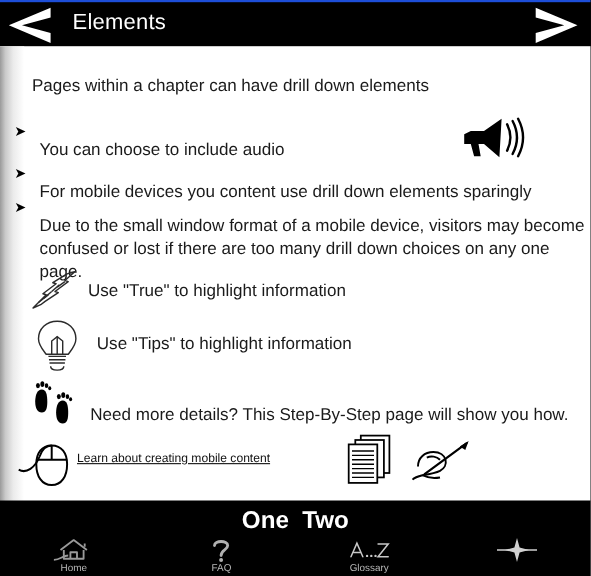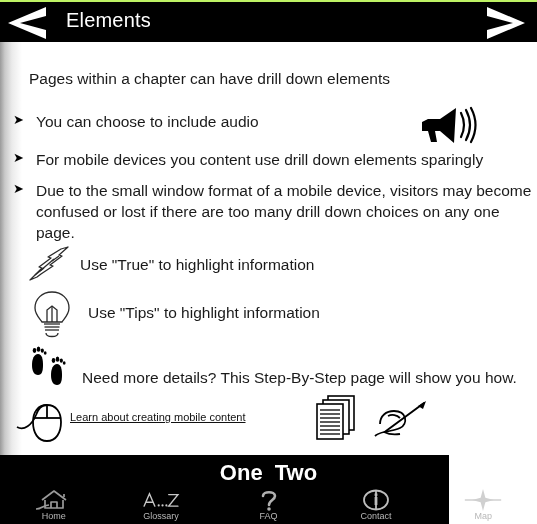--- a/index.html
+++ b/index.html
@@ -20,21 +20,21 @@
     background: #000000;
   }
 
   
   .header {
     position: absolute;
     left: 0; top: 0;
     width: 537px;
     height: 42px;
     background: #000000;
-    border-top: 2px solid #bef264;
+    border-top: 2px solid #1d4ed8;
   }
   .hdr-title {
     position: absolute;
     left: 66px;
     top: 4px;
     color: #ffffff;
     font-size: 20px;
     letter-spacing: 0.2px;
     line-height: 28px;
     white-space: nowrap;
@@ -104,20 +104,21 @@
     width: 12px;
     height: 16px;
     color: #000;
     font-size: 13px;
     line-height: 16px;
   }
   .bullet-row .btxt {
     display: block;
     margin-left: 23px;
     max-width: 505px;
+    margin-top: 15px;
   }
   #b0 { top: 69px; }
   #b1 { top: 107px; }
   #b2 { top: 138px; }
 
   .megaphone {
     position: absolute;
     left: 418px;
     top: 60px;
     width: 62px;
@@ -178,21 +179,21 @@
     top: 358px;
     width: 54px;
     height: 40px;
   }
 
   
   .footer {
     position: absolute;
     left: 0;
     top: 455px;
-    width: 449px;
+    width: 537px;
     height: 69px;
     background: #000000;
   }
   .chapter-tabs {
     position: absolute;
     left: 0;
     top: 4px;
     width: 537px;
     text-align: center;
     color: #ffffff;
@@ -398,63 +399,51 @@
             <path d="M11 12 L11 20 L29 20 L29 12"></path>
             <path d="M17 20 L17 14 L23 14 L23 20"></path>
             <path d="M2 21 C8 21 10 17 15 17"></path>
             <path d="M30 6 L30 9"></path>
           </g>
         </svg>
         <span class="nav-lb">Home</span>
       </div>
 
       <div class="nav-item">
+        <svg class="nav-ic" viewBox="0 0 40 24">
+          <g fill="none" stroke="#b0b0b0" stroke-width="2.6" stroke-linecap="round">
+            <path d="M14 8 C14 3 26 3 26 8 C26 12 20 12 20 17"></path>
+          </g>
+          <circle cx="20" cy="21" r="1.8" fill="#b0b0b0"></circle>
+        </svg>
+        <span class="nav-lb">FAQ</span>
+      </div>
+
+      <div class="nav-item">
         <svg class="nav-ic" viewBox="0 0 52 24">
           <g fill="none" stroke="#c8c8c8" stroke-width="1.8" stroke-linecap="round">
             <path d="M4 20 L11 4 L18 20"></path>
             <path d="M7 15 L15 15"></path>
             <path d="M36 5 L48 5 L36 20 L48 20"></path>
           </g>
           <circle cx="23" cy="19" r="1.4" fill="#c8c8c8"></circle>
           <circle cx="28" cy="19" r="1.4" fill="#c8c8c8"></circle>
           <circle cx="33" cy="19" r="1.4" fill="#c8c8c8"></circle>
         </svg>
         <span class="nav-lb">Glossary</span>
       </div>
 
-      <div class="nav-item">
-        <svg class="nav-ic" viewBox="0 0 40 24">
-          <g fill="none" stroke="#b0b0b0" stroke-width="2.6" stroke-linecap="round">
-            <path d="M14 8 C14 3 26 3 26 8 C26 12 20 12 20 17"></path>
-          </g>
-          <circle cx="20" cy="21" r="1.8" fill="#b0b0b0"></circle>
-        </svg>
-        <span class="nav-lb">FAQ</span>
-      </div>
-
-      <div class="nav-item">
-        <svg class="nav-ic" viewBox="0 0 40 24">
-          <g fill="none" stroke="#bdbdbd" stroke-width="1.8">
-            <ellipse cx="20" cy="12" rx="12" ry="9.5"></ellipse>
-            <path d="M20 2.5 L20 21.5"></path>
-          </g>
-          <rect x="18.6" y="9" width="2.8" height="8" fill="#bdbdbd"></rect>
-          <rect x="18.6" y="5.5" width="2.8" height="2.4" fill="#bdbdbd"></rect>
-        </svg>
-        <span class="nav-lb">Contact</span>
-      </div>
 
       <div class="nav-item">
         <svg class="nav-ic" viewBox="0 0 44 24">
           <g fill="#d0d0d0">
             <polygon points="22,0 24.6,9.4 34,12 24.6,14.6 22,24 19.4,14.6 10,12 19.4,9.4"></polygon>
           </g>
           <g stroke="#d0d0d0" stroke-width="1.4">
             <path d="M2 12 L42 12"></path>
           </g>
         </svg>
-        <span class="nav-lb">Map</span>
       </div>
 
     </div>
   </div>
 
 </div>
 
 </body></html>

